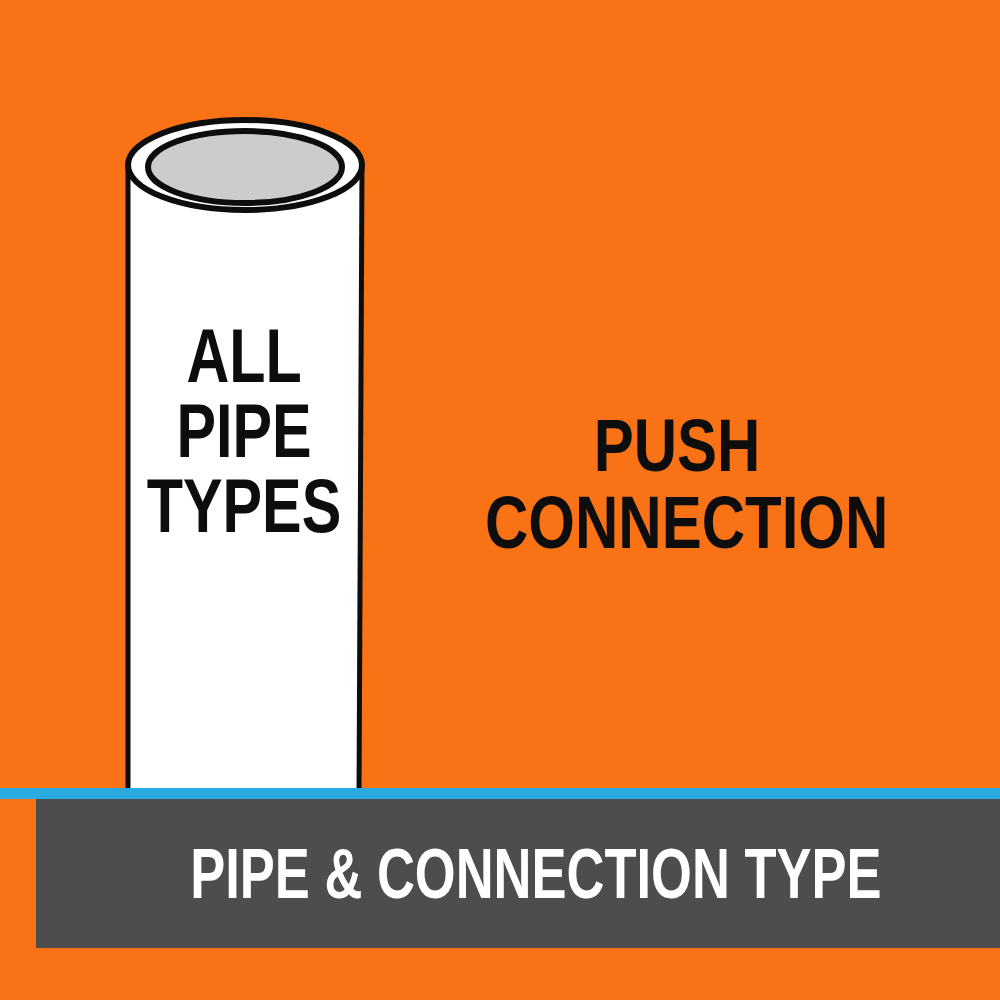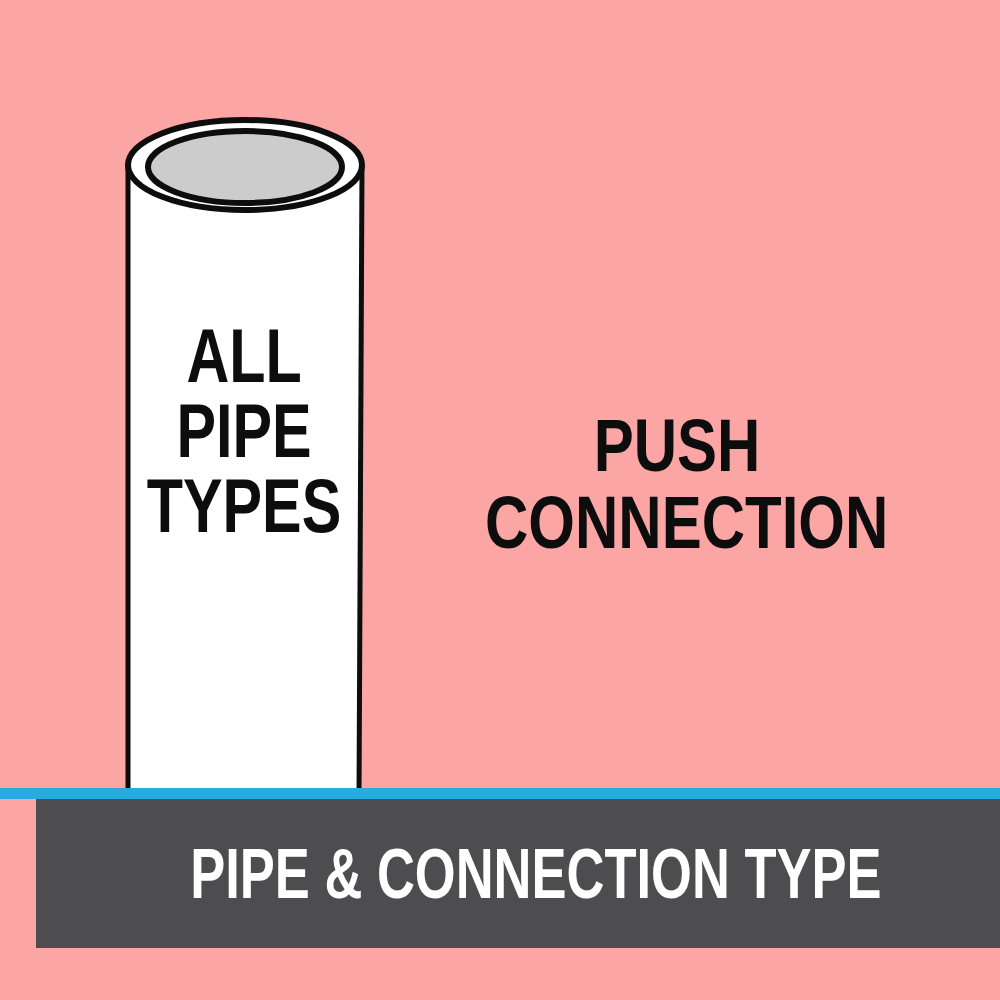--- a/index.html
+++ b/index.html
@@ -4,21 +4,21 @@
 <style>
   html, body {
     margin: 0;
     padding: 0;
     background: #ffffff;
   }
   .canvas {
     position: relative;
     width: 1000px;
     height: 1000px;
-    background: #fca5a5;
+    background: #f97316;
     overflow: hidden;
     font-family: "Liberation Sans", sans-serif;
   }
   .pipe-svg {
     position: absolute;
     left: 0;
     top: 0;
     width: 1000px;
     height: 1000px;
   }

